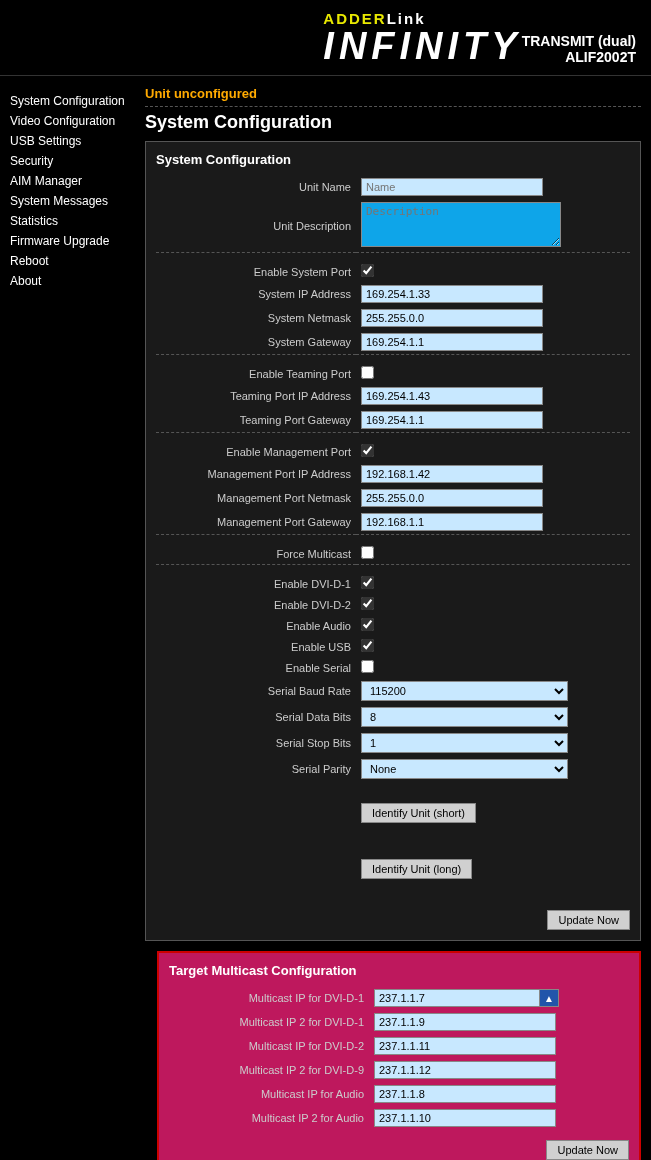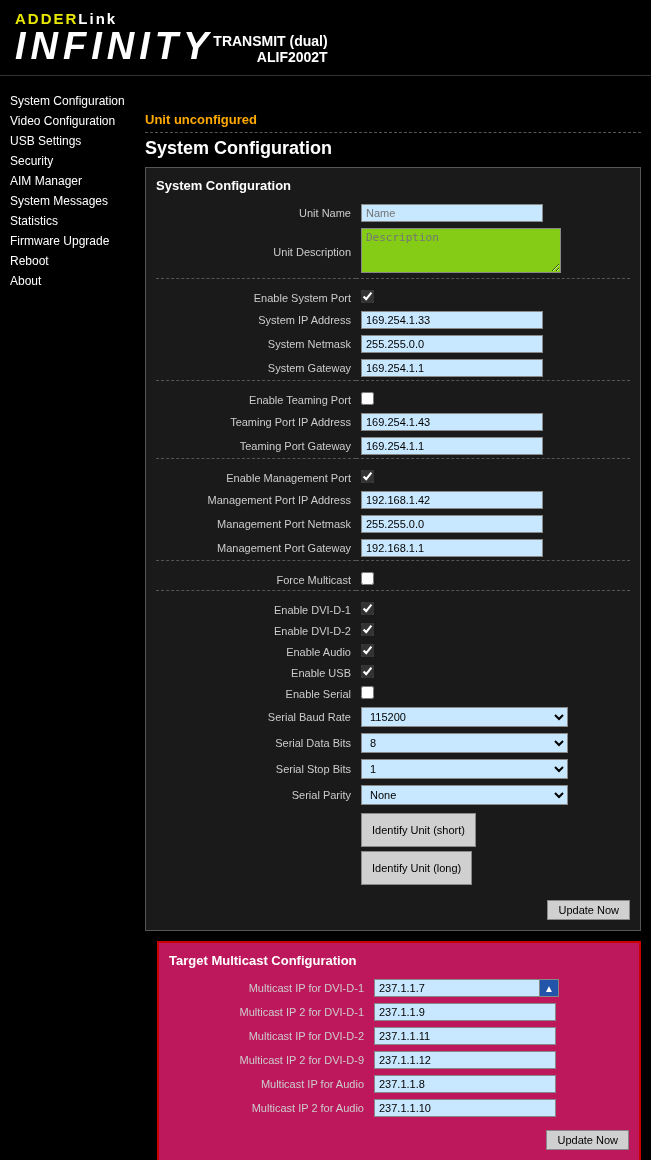--- a/index.html
+++ b/index.html
@@ -10,21 +10,21 @@
       font-size: 12px;
       width: 651px;
       min-height: 1160px;
     }
 
     
     .header {
       background: #000;
       padding: 10px 15px 10px 15px;
       display: flex;
-      justify-content: flex-start;
+      justify-content: flex-end;
       align-items: flex-end;
       border-bottom: 1px solid #333;
     }
     .header-right { text-align: right; color: #fff; font-size: 14px; font-weight: bold; }
 
     
     .main-layout { display: flex; }
 
     
     .sidebar {
@@ -49,21 +49,20 @@
       background: #000;
     }
 
     .unit-unconfigured {
       color: #ffaa00;
       font-weight: bold;
       font-size: 13px;
       border-bottom: 1px dashed #555;
       padding-bottom: 5px;
       margin-bottom: 5px;
-      margin-top: 26px;
     }
 
     .page-title {
       color: #fff;
       font-size: 18px;
       font-weight: bold;
       margin-bottom: 8px;
     }
 
     
@@ -107,21 +106,21 @@
     input[type="text"] {
       background: #c8e8ff;
       border: 1px solid #888;
       color: #000;
       padding: 2px 4px;
       font-size: 11px;
       width: 182px;
     }
 
     textarea {
-      background: #84cc16;
+      background: #0ea5e9;
       border: 1px solid #888;
       color: #000;
       padding: 2px 4px;
       font-size: 11px;
       width: 200px;
       height: 45px;
       resize: vertical;
     }
 
     input[type="checkbox"] {
@@ -141,24 +140,24 @@
 
     .divider-row td {
       border-top: 1px dashed #555;
       padding-top: 5px;
     }
 
     .btn {
       background: #d0d0d0;
       border: 1px solid #888;
       color: #000;
-      padding: 10px 10px;
+      padding: 3px 10px;
       font-size: 11px;
       cursor: pointer;
-      margin: 2px 0;
+      margin: 18px 0;
     }
 
     .btn-update {
       background: #d0d0d0;
       border: 1px solid #888;
       color: #000;
       padding: 3px 10px;
       font-size: 11px;
       cursor: pointer;
       float: right;

